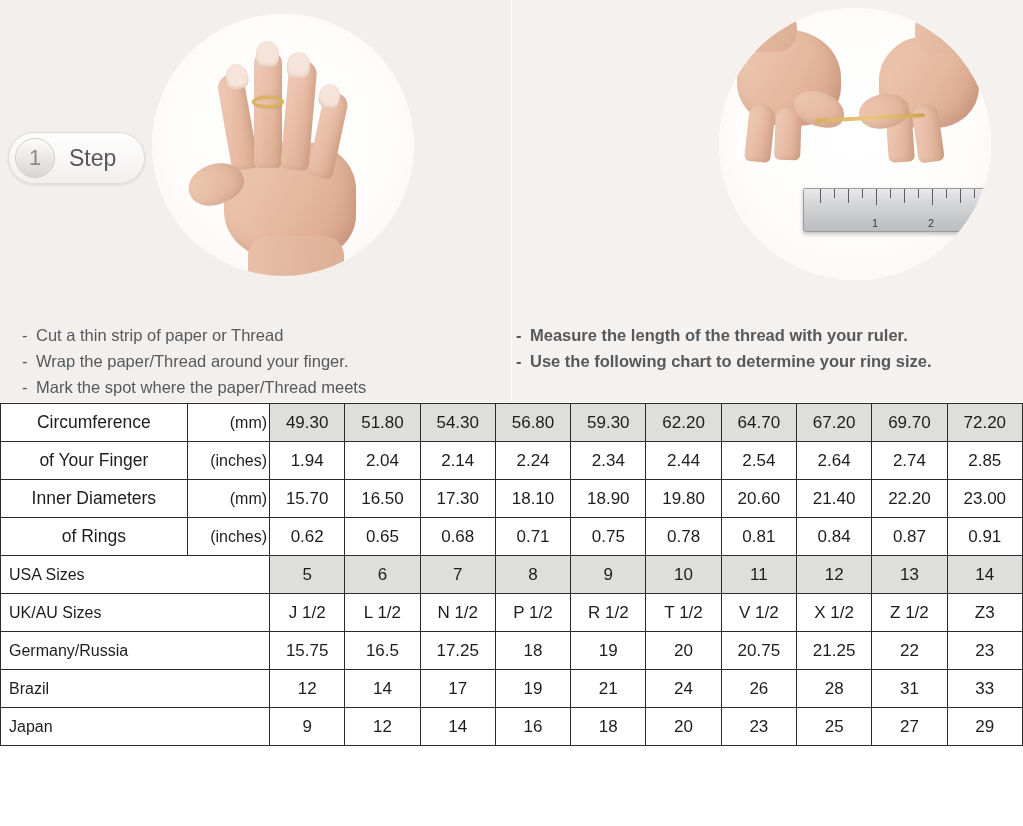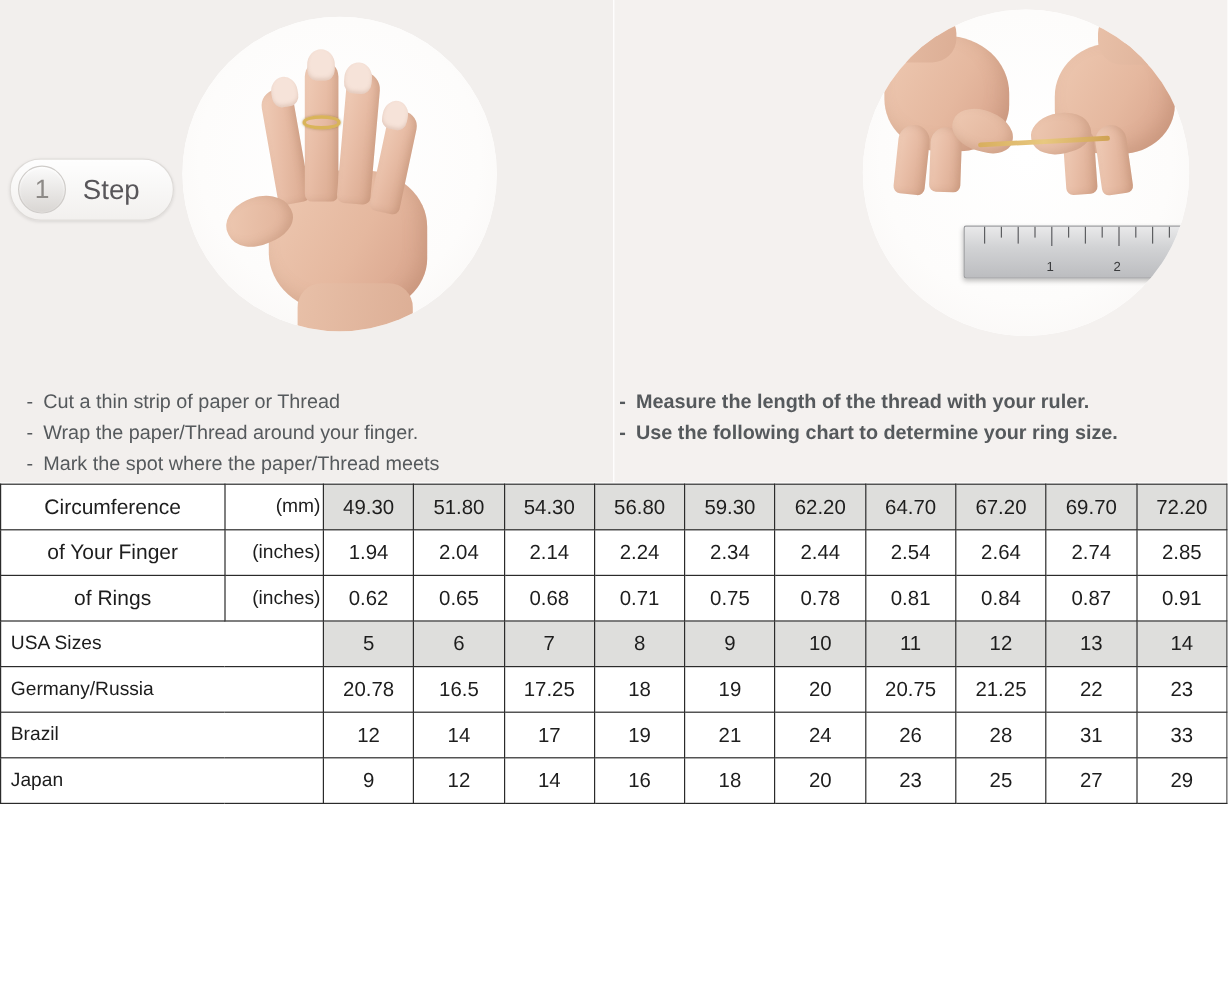--- a/index.html
+++ b/index.html
@@ -327,20 +327,34 @@
           <td>2.14</td>
           <td>2.24</td>
           <td>2.34</td>
           <td>2.44</td>
           <td>2.54</td>
           <td>2.64</td>
           <td>2.74</td>
           <td>2.85</td>
         </tr>
 
+        <tr>
+          <td class="label">Inner Diameters</td>
+          <td class="unit">(mm)</td>
+          <td>15.70</td>
+          <td>16.50</td>
+          <td>17.30</td>
+          <td>18.10</td>
+          <td>18.90</td>
+          <td>19.80</td>
+          <td>20.60</td>
+          <td>21.40</td>
+          <td>22.20</td>
+          <td>23.00</td>
+        </tr>
 
         <tr>
           <td class="label">of Rings</td>
           <td class="unit">(inches)</td>
           <td>0.62</td>
           <td>0.65</td>
           <td>0.68</td>
           <td>0.71</td>
           <td>0.75</td>
           <td>0.78</td>
@@ -357,24 +371,37 @@
           <td class="shaded">7</td>
           <td class="shaded">8</td>
           <td class="shaded">9</td>
           <td class="shaded">10</td>
           <td class="shaded">11</td>
           <td class="shaded">12</td>
           <td class="shaded">13</td>
           <td class="shaded">14</td>
         </tr>
 
+        <tr>
+          <td class="label-left" colspan="2">UK/AU Sizes</td>
+          <td>J 1/2</td>
+          <td>L 1/2</td>
+          <td>N 1/2</td>
+          <td>P 1/2</td>
+          <td>R 1/2</td>
+          <td>T 1/2</td>
+          <td>V 1/2</td>
+          <td>X 1/2</td>
+          <td>Z 1/2</td>
+          <td>Z3</td>
+        </tr>
 
         <tr>
           <td class="label-left" colspan="2">Germany/Russia</td>
-          <td>20.78</td>
+          <td>15.75</td>
           <td>16.5</td>
           <td>17.25</td>
           <td>18</td>
           <td>19</td>
           <td>20</td>
           <td>20.75</td>
           <td>21.25</td>
           <td>22</td>
           <td>23</td>
         </tr>

